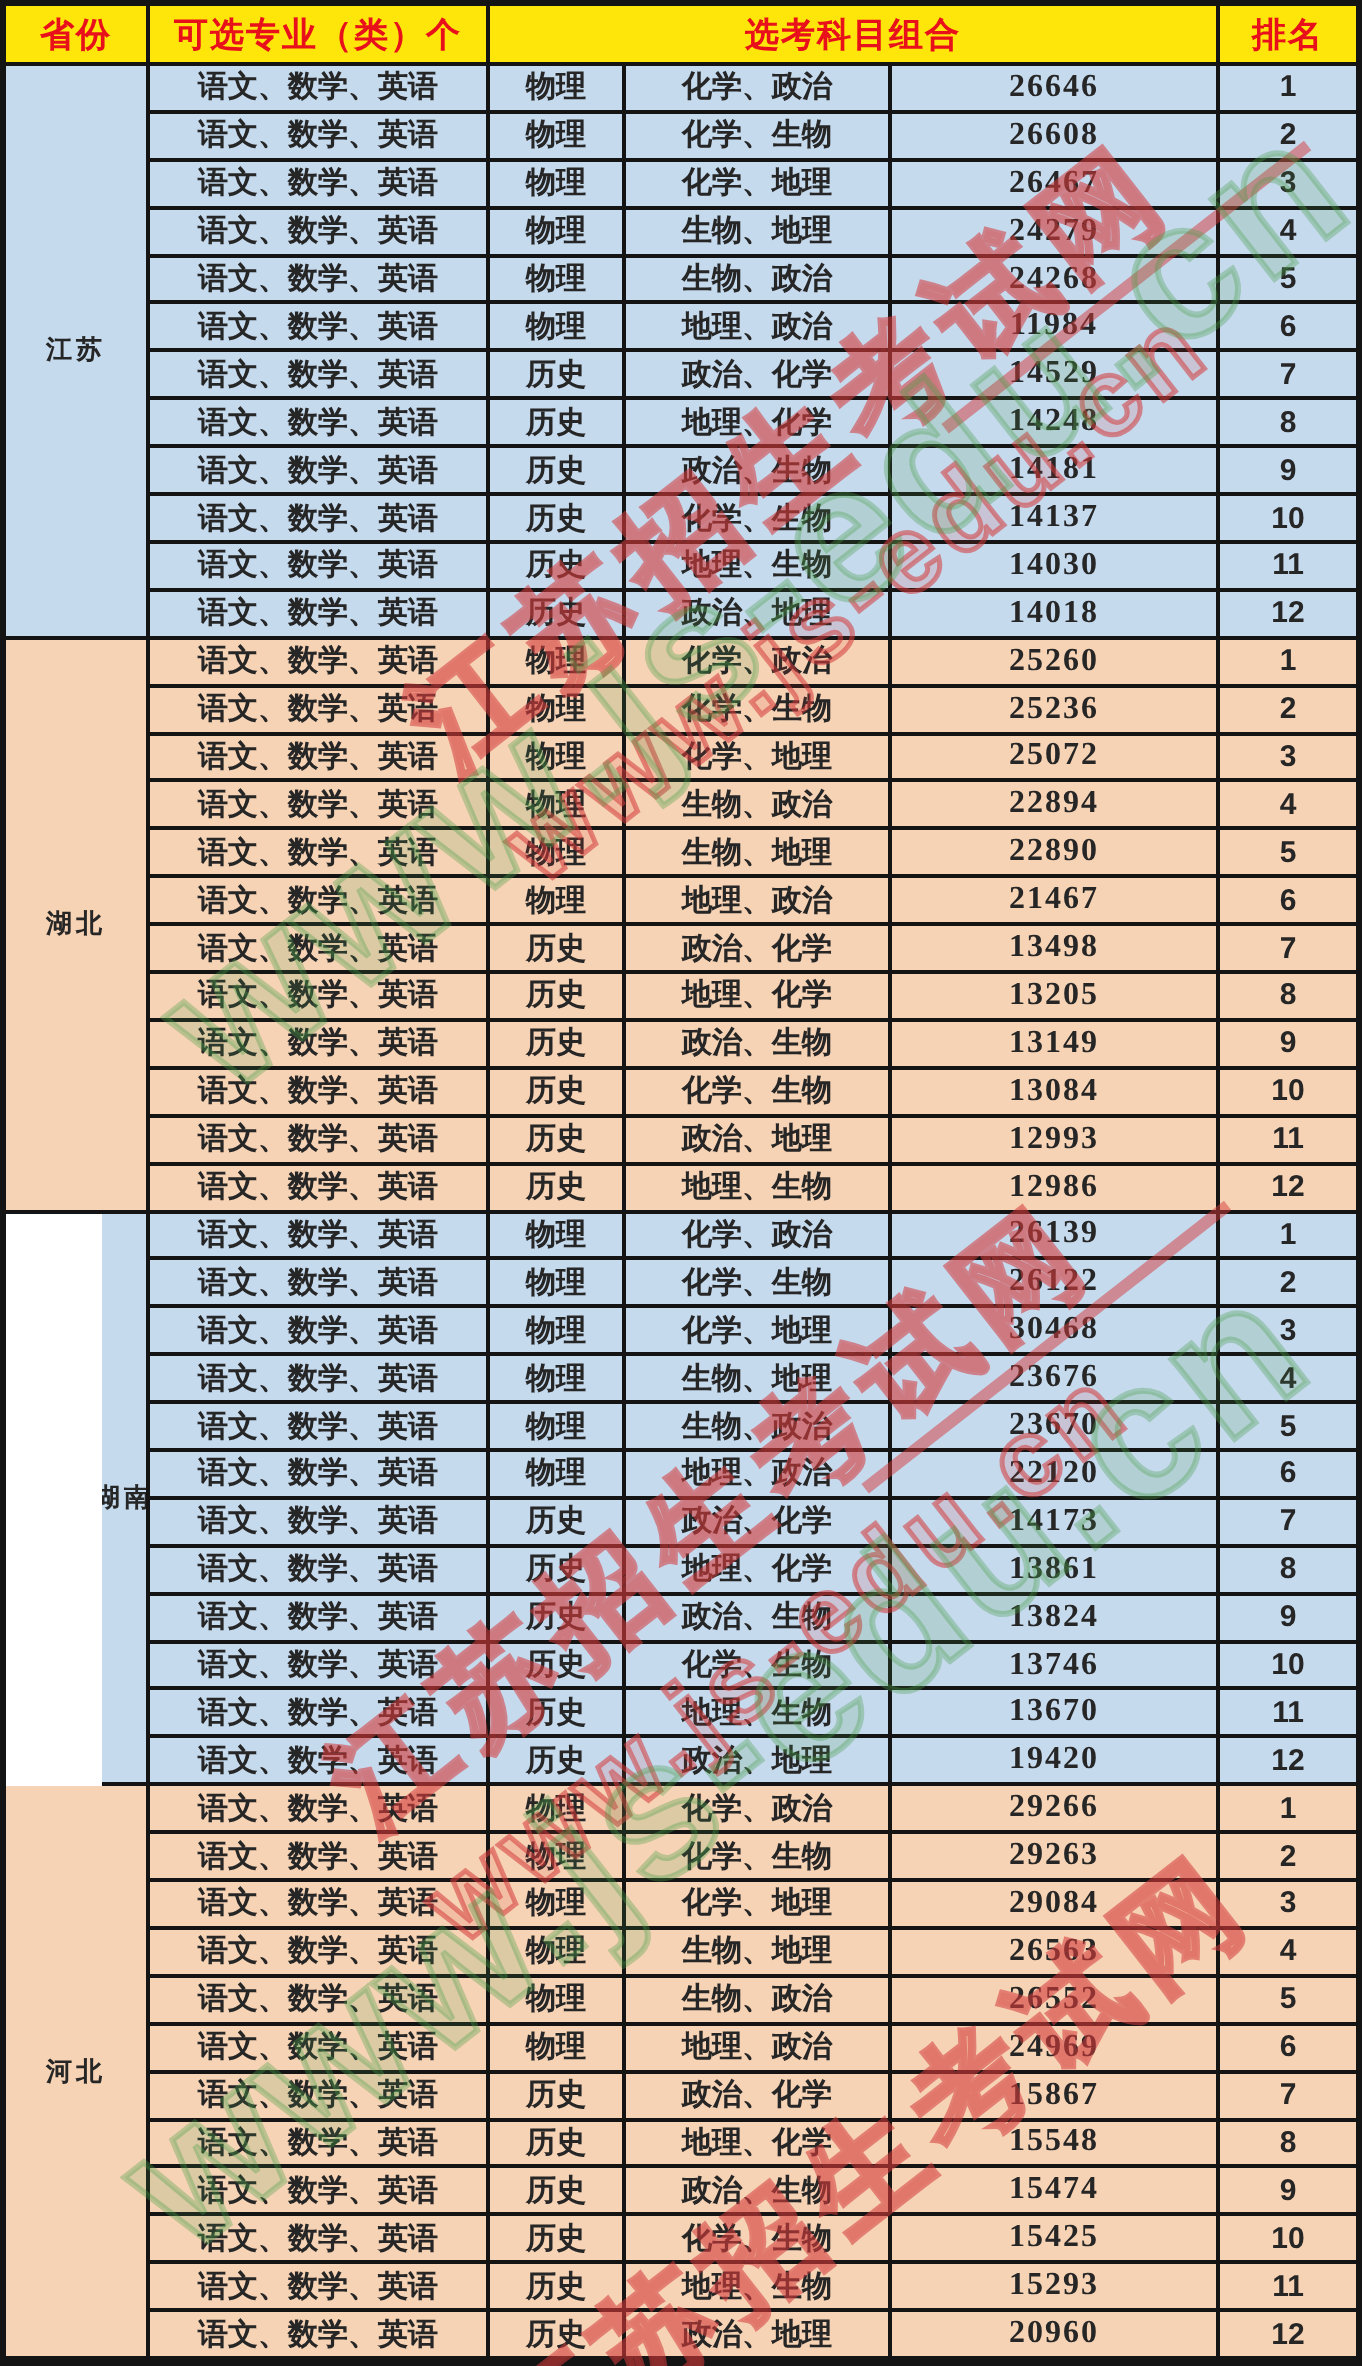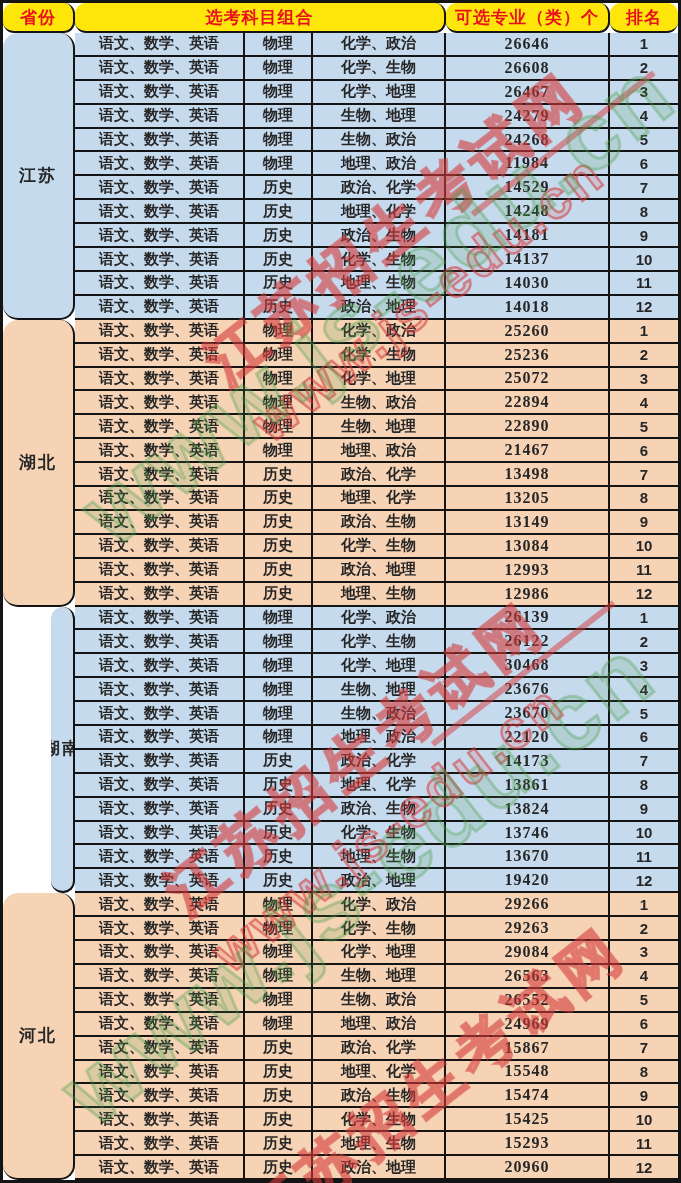--- a/index.html
+++ b/index.html
@@ -28,27 +28,26 @@
     color:var(--cell_text,#262626);
     font-size:15px;
     white-space:nowrap;
     overflow:hidden;
   }
   .h-yellow{
     background:var(--header_bg,#ffe60a);
     color:var(--header_text,#e8111b);
     font-size:17px;
     letter-spacing:1px;
-    border-radius:11px;
   }
   .span3{grid-column:span 3;}
   .no-r{border-right:none;}
   .t-blue{background:var(--section_blue,#c6daee);}
   .t-peach{background:var(--section_peach,#f7d3b5);}
-  .province{font-size:17px;letter-spacing:2px;border-radius:15px;}
+  .province{font-size:13px;letter-spacing:2px;}
   .c-majors{font-size:16px;letter-spacing:1px;font-family:Liberation Serif, serif;}
   .c-rank{font-size:15px;}
   
   .wm-layer{position:absolute;inset:0;pointer-events:none;z-index:5;}
   .wm-red{
     position:absolute;
     transform-origin:0 0;
     transform:rotate(-38deg);
     color:rgba(214,62,62,0.14);
     -webkit-text-stroke:2.5px rgba(211,58,58,0.55);
@@ -75,22 +74,22 @@
   .wm-c{left:60px;top:480px;}
   .wm-d{left:40px;top:1060px;}
 </style>
 </head>
 <body>
 
 <div class="screen">
 
   <div class="table-grid">
     <div class="cell h-yellow">省份</div>
+    <div class="cell h-yellow">可选专业（类）个</div>
     <div class="cell h-yellow span3">选考科目组合</div>
-    <div class="cell h-yellow">可选专业（类）个</div>
     <div class="cell h-yellow no-r">排名</div>
 
   <div class="cell province t-blue" style="grid-row: span 12;">江苏</div>
       <div class="cell c-base t-blue">语文、数学、英语</div>
       <div class="cell c-primary t-blue">物理</div>
       <div class="cell c-pair t-blue">化学、政治</div>
       <div class="cell c-majors t-blue">26646</div>
       <div class="cell c-rank no-r t-blue">1</div>
       <div class="cell c-base t-blue">语文、数学、英语</div>
       <div class="cell c-primary t-blue">物理</div>

